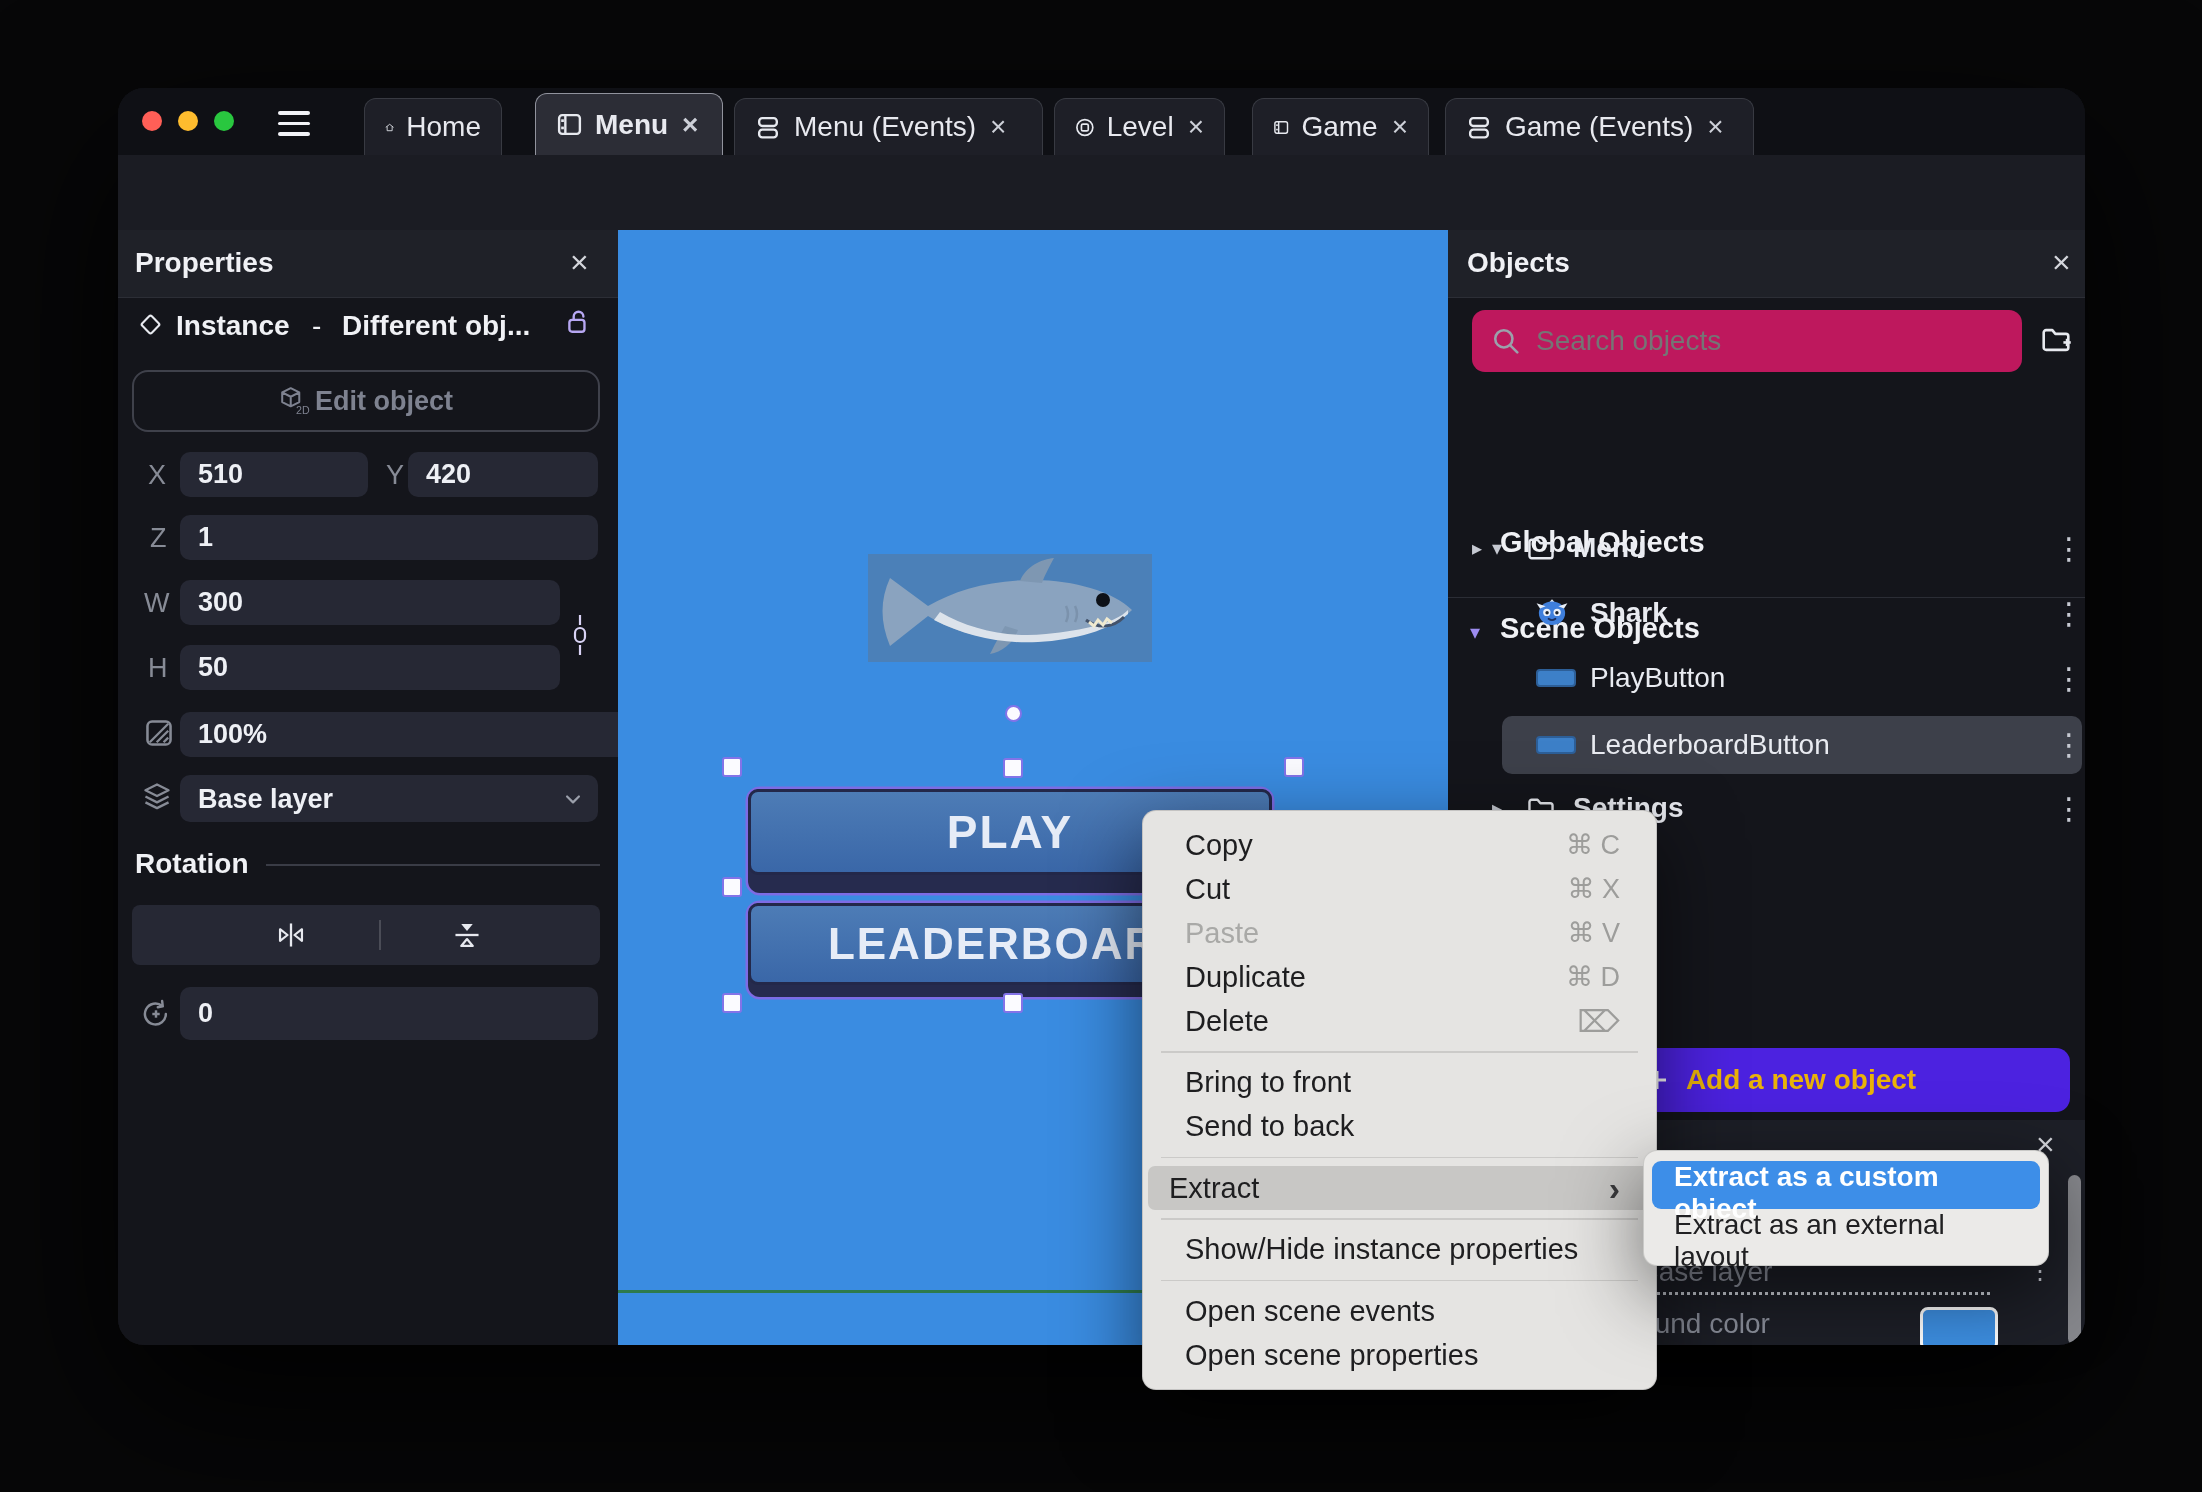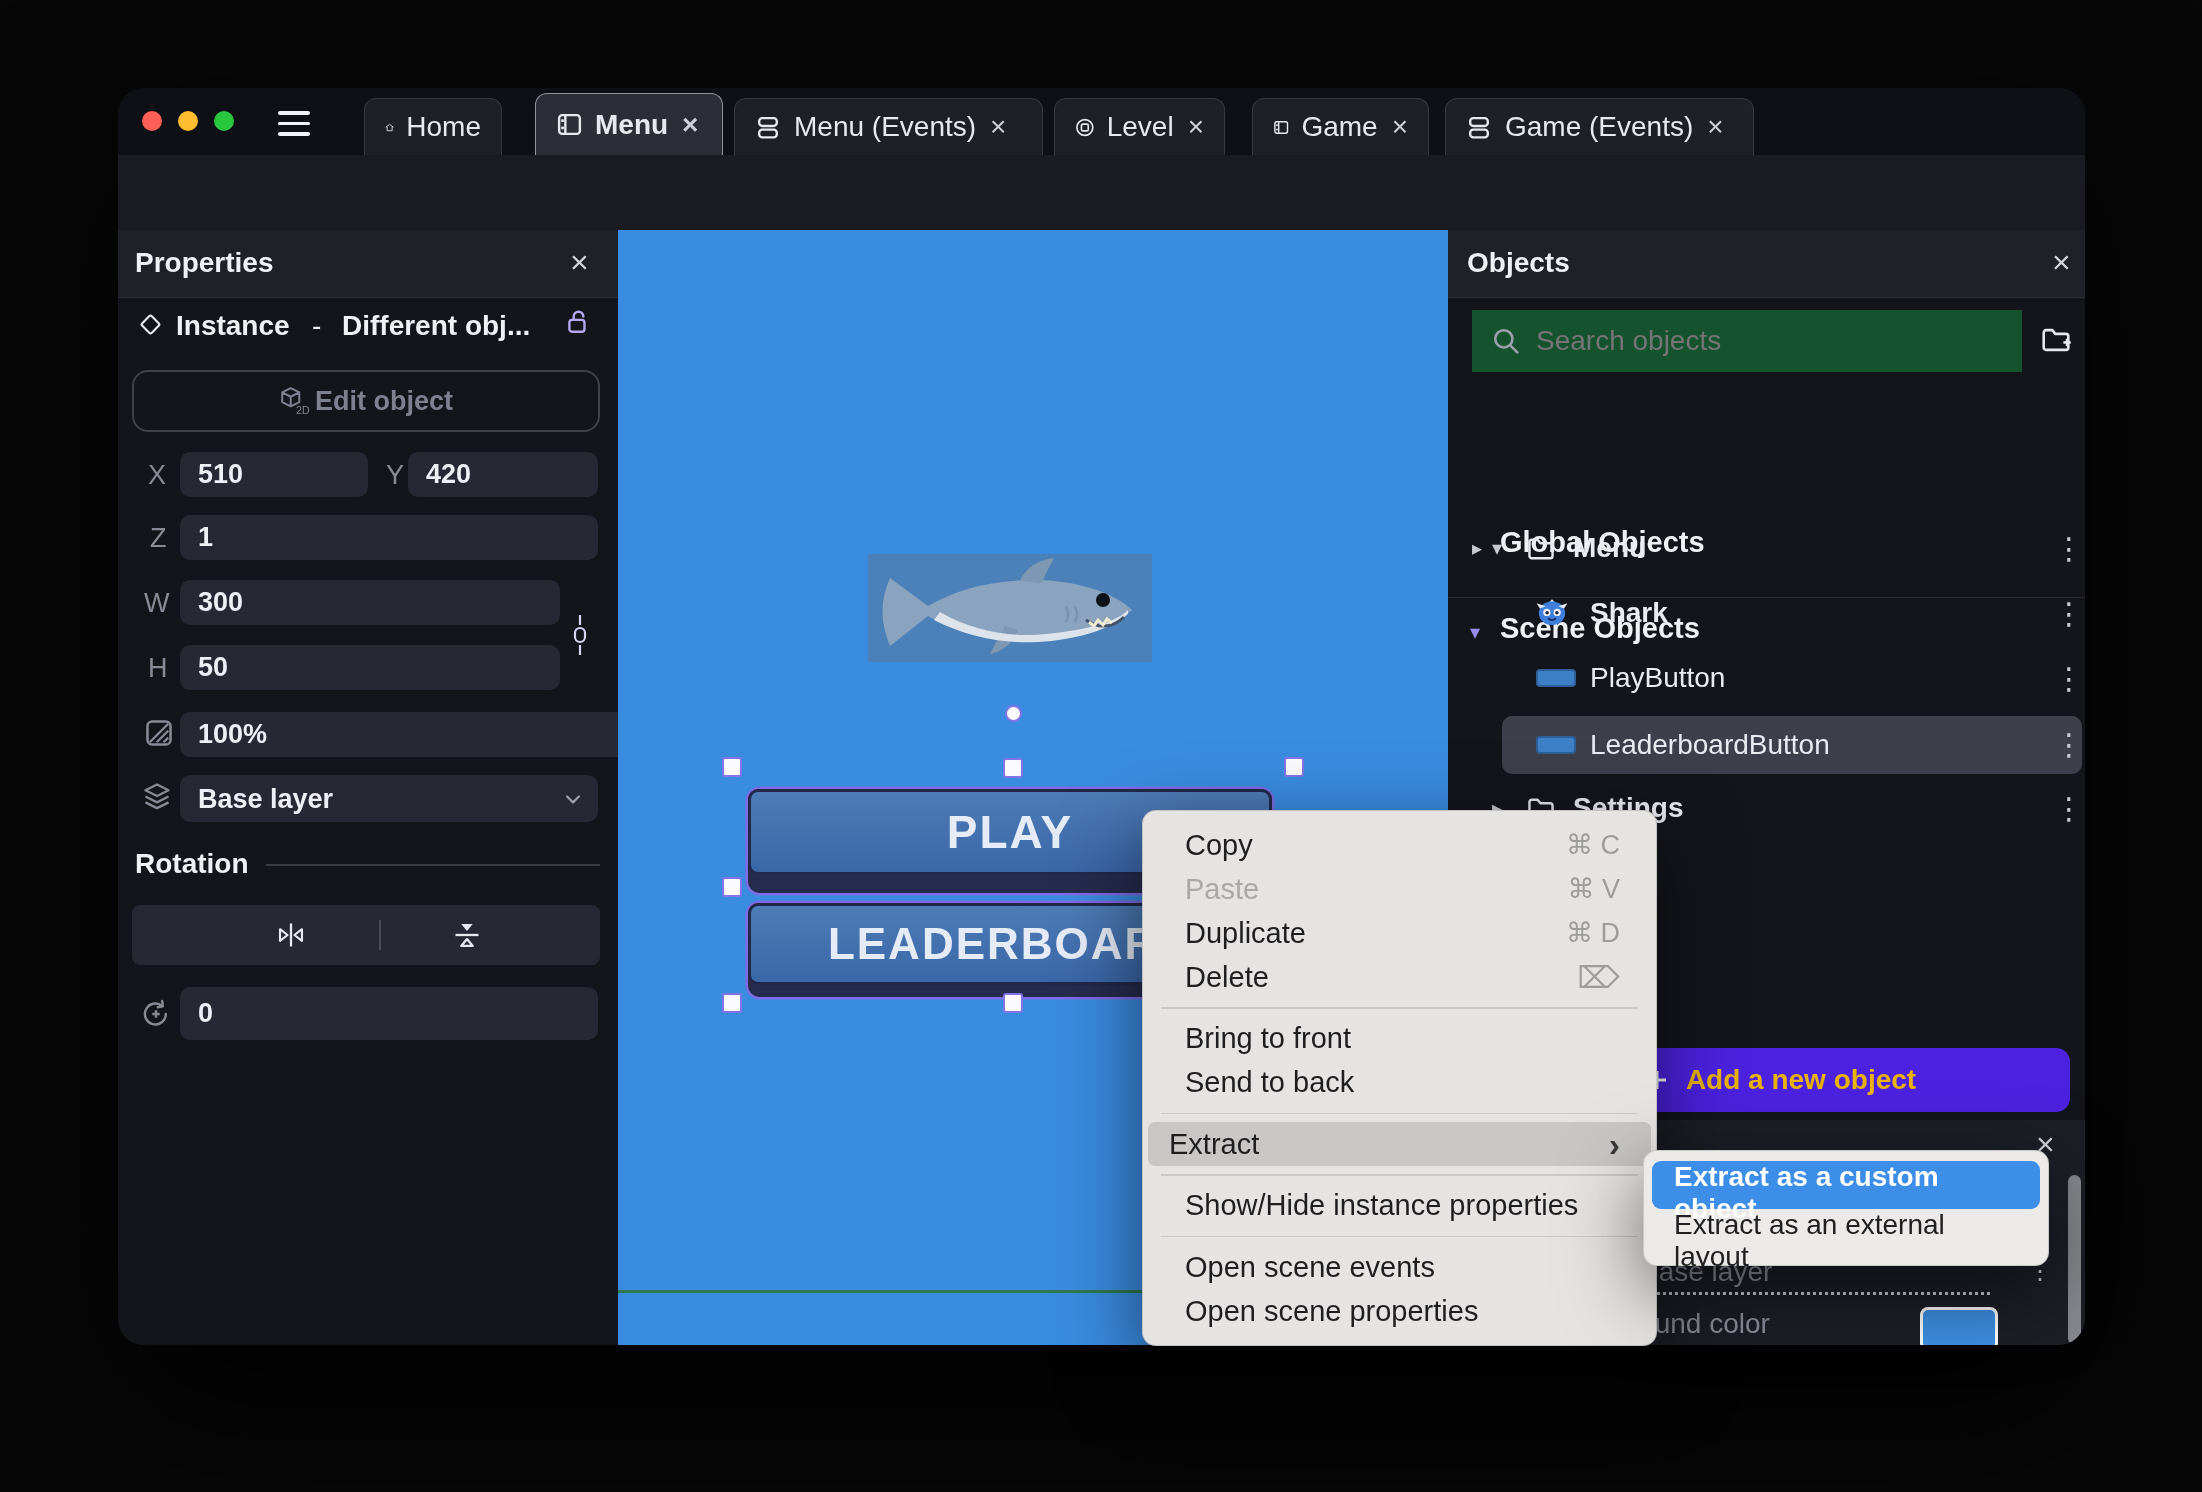--- a/index.html
+++ b/index.html
@@ -436,21 +436,21 @@
 
     <div class="abs" style="left:0;top:1060px;width:830px;height:3px;background:#2e7a4c"></div>
   </div>
 
   <div class="abs" style="left:1330px;top:142px;width:637px;height:1115px;background:#14151b">
     <div class="panelh" style="left:0;top:0;width:637px">
       <span class="ptitle abs" style="left:19px;top:17px">Objects</span>
       <span class="xclose abs" style="left:604px;top:16px">×</span>
     </div>
 
-    <div class="abs" style="left:24px;top:80px;width:550px;height:62px;background:#14532d;border-radius:0">
+    <div class="abs" style="left:24px;top:80px;width:550px;height:62px;background:#be185d;border-radius:13px">
       <svg class="abs" style="left:20px;top:17px;color:#9ba0ab" width="28" height="28">
           <use href="#i-search"></use>
         </svg>
       <input class="abs" style="left: 64px; top: 0px; width: 470px; height: 62px; background: transparent; border: none; outline: none; color: rgb(233, 235, 241); font-size: 28px; font-family: inherit;" placeholder="Search objects">
     </div>
     <svg class="icon abs" style="left:592px;top:94px" width="32" height="32">
         <use href="#i-folderplus"></use>
       </svg>
 
     <div class="abs" style="left:0;top:296px;width:637px">
@@ -522,20 +522,24 @@
     </div>
   </div>
 
 </div>
 
 <div class="menu" style="left:1142px;top:810px;width:515px">
   <div class="mi">
       <span>Copy</span>
       <span class="sc">⌘ C</span>
     </div>
+  <div class="mi">
+      <span>Cut</span>
+      <span class="sc">⌘ X</span>
+    </div>
   <div class="mi disabled">
       <span>Paste</span>
       <span class="sc">⌘ V</span>
     </div>
   <div class="mi">
       <span>Duplicate</span>
       <span class="sc">⌘ D</span>
     </div>
   <div class="mi">
       <span>Delete</span>

